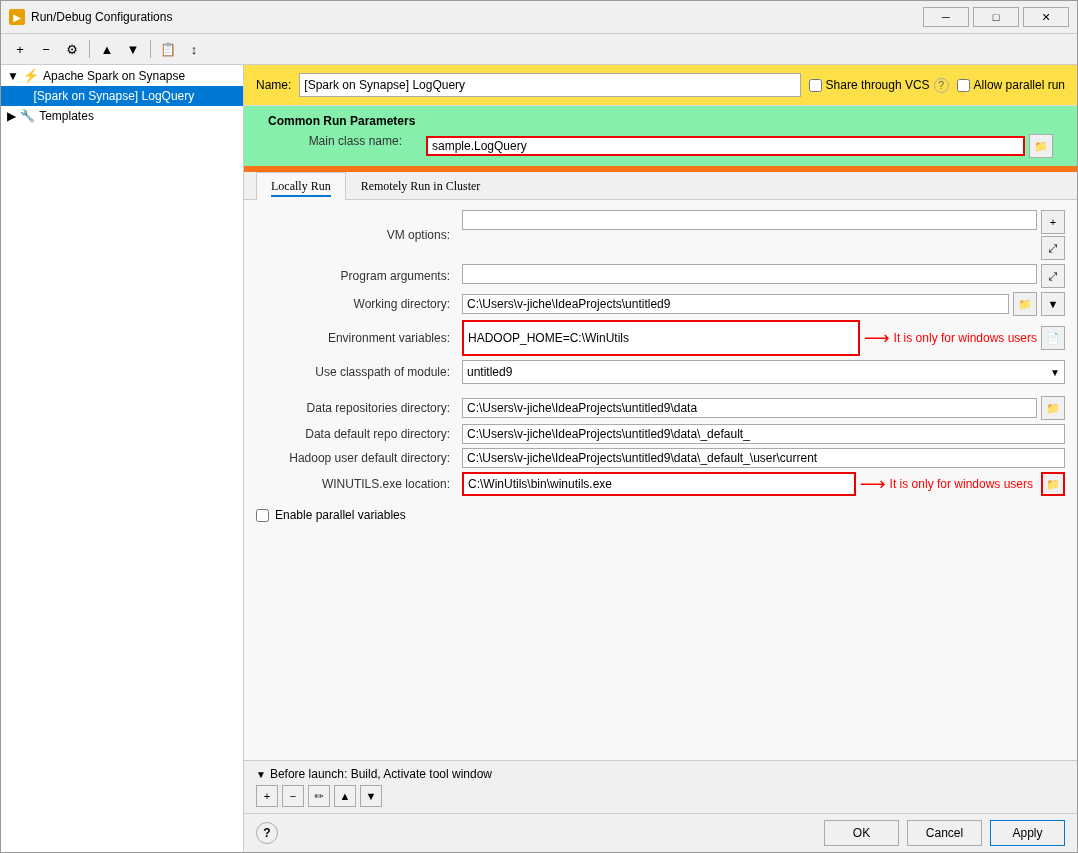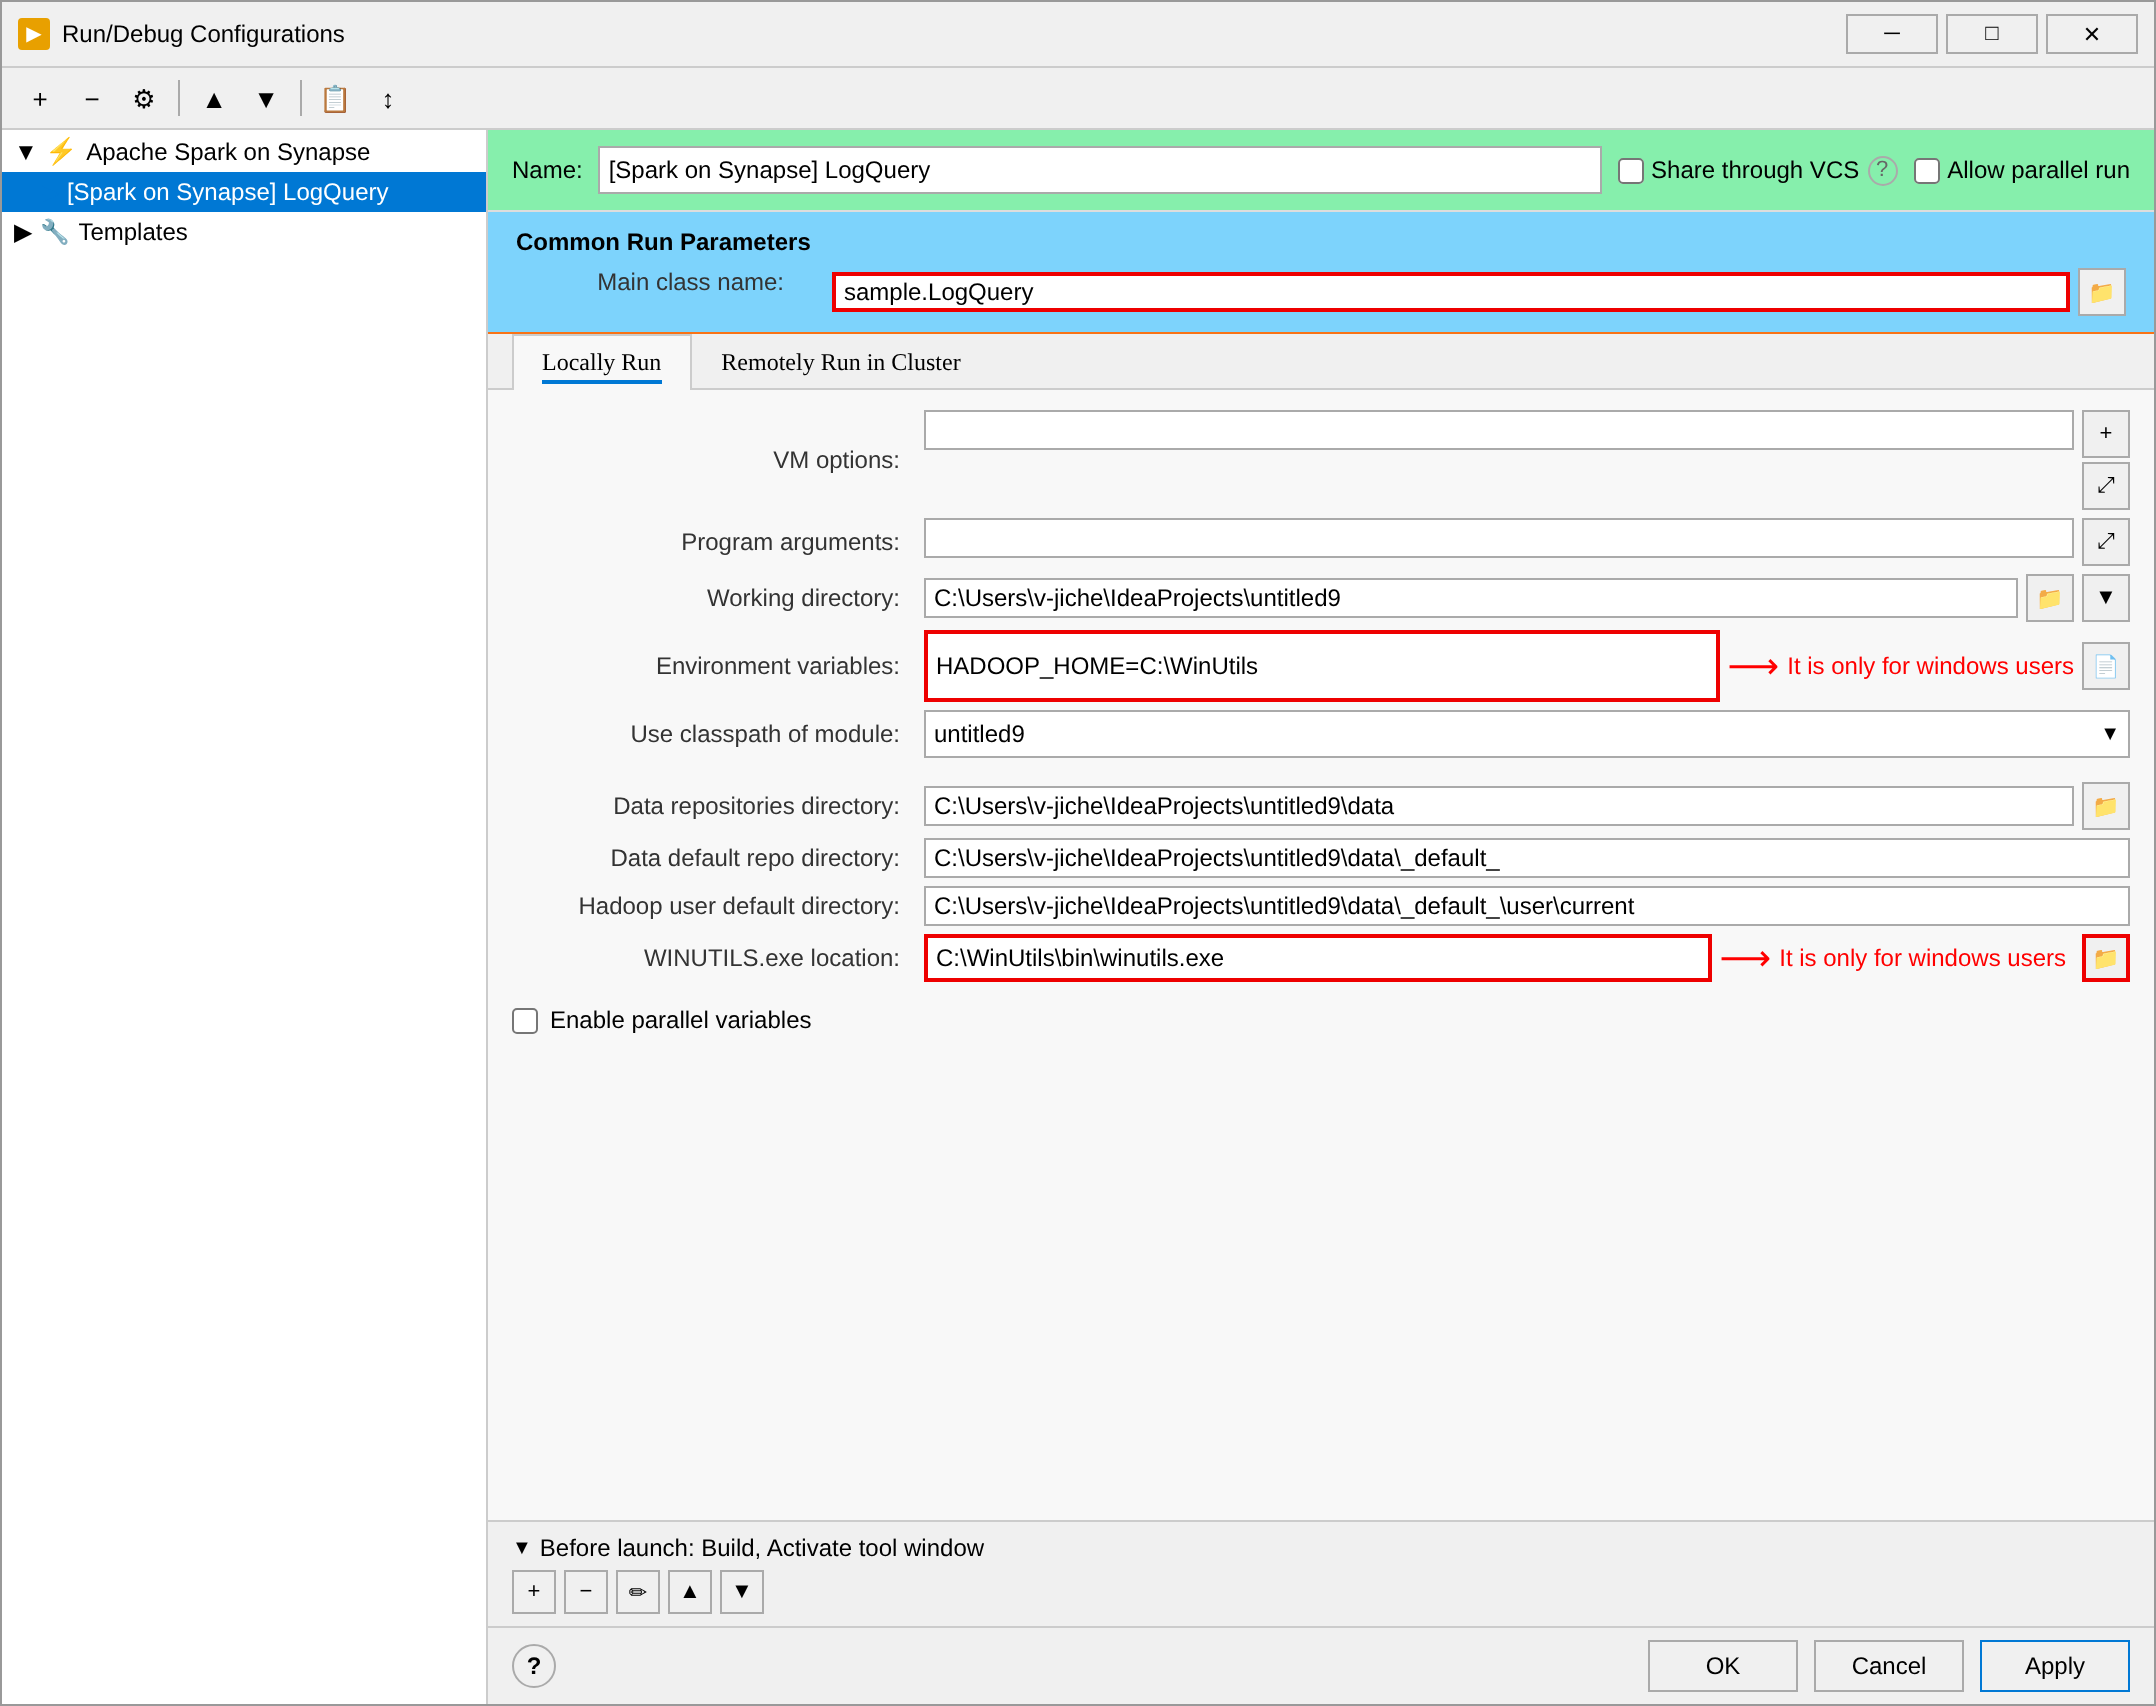--- a/index.html
+++ b/index.html
@@ -21,21 +21,21 @@
     .main-content { display: flex; flex: 1; overflow: hidden; }
     
     .sidebar { width: 243px; background: #fff; border-right: 1px solid #ccc; display: flex; flex-direction: column; overflow-y: auto; }
     .sidebar-item { padding: 3px 6px; cursor: pointer; display: flex; align-items: center; gap: 4px; }
     .sidebar-item.selected { background: #0078d4; color: white; }
     .sidebar-group { padding: 3px 6px; display: flex; align-items: center; gap: 4px; cursor: pointer; }
     .indent1 { padding-left: 20px; }
 
     .right-panel { flex: 1; display: flex; flex-direction: column; background: #f8f8f8; overflow: hidden; }
     
-    .name-row { display: flex; align-items: center; padding: 8px 12px; gap: 8px; background: #86efac; border-bottom: 1px solid #ddd; }
+    .name-row { display: flex; align-items: center; padding: 8px 12px; gap: 8px; background: #fde047; border-bottom: 1px solid #ddd; }
     .name-label { font-size: 12px; white-space: nowrap; }
     .name-input { flex: 1; height: 24px; border: 1px solid #aaa; padding: 2px 4px; font-size: 12px; background: white; }
     .vcs-check { display: flex; align-items: center; gap: 4px; white-space: nowrap; }
     .vcs-check input[type=checkbox] { margin: 0; }
     .parallel-check { display: flex; align-items: center; gap: 4px; white-space: nowrap; }
 
     .config-area { flex: 1; overflow-y: auto; padding: 10px 12px; display: flex; flex-direction: column; gap: 0; }
     
     .field-row { display: flex; align-items: center; margin-bottom: 4px; gap: 6px; }
     .field-label { width: 200px; min-width: 200px; text-align: right; font-size: 12px; color: #333; padding-right: 6px; }
@@ -43,21 +43,21 @@
     .field-input.highlighted { border: 2px solid #e00; }
     .field-input-wrapper { flex: 1; display: flex; align-items: center; gap: 4px; position: relative; }
     .browse-btn { width: 24px; height: 24px; border: 1px solid #aaa; background: #f0f0f0; cursor: pointer; display: flex; align-items: center; justify-content: center; font-size: 11px; }
     
     .tabs-area { padding: 0 12px; background: #f0f0f0; border-bottom: 1px solid #ccc; font-family: Liberation Serif, serif; }
     .tabs { display: flex; gap: 0; }
     .tab { padding: 6px 14px; font-size: 12px; cursor: pointer; border: 1px solid transparent; border-bottom: none; margin-bottom: -1px; }
     .tab.active { background: #f8f8f8; border-color: #ccc; border-bottom-color: #f8f8f8; font-weight: normal; }
     .tab.active .tab-underline { border-bottom: 2px solid #0078d4; padding-bottom: 2px; }
 
-    .main-class-section { background: #7dd3fc; padding: 8px 14px; border-bottom: 1px solid #f97316; }
+    .main-class-section { background: #86efac; padding: 8px 24px; border-bottom: 6px solid #f97316; }
     .main-class-row { display: flex; gap: 18px; }
     
     .section-divider { height: 8px; }
 
     .vm-area { flex: 1; display: flex; align-items: flex-start; }
     .vm-buttons { display: flex; flex-direction: column; gap: 2px; margin-left: 4px; }
     .vm-btn { width: 24px; height: 24px; border: 1px solid #aaa; background: #f0f0f0; cursor: pointer; display: flex; align-items: center; justify-content: center; font-size: 11px; }
 
     .before-launch { padding: 6px 12px; border-top: 1px solid #ccc; background: #f0f0f0; }
     .before-launch-header { display: flex; align-items: center; gap: 4px; margin-bottom: 4px; cursor: pointer; }

